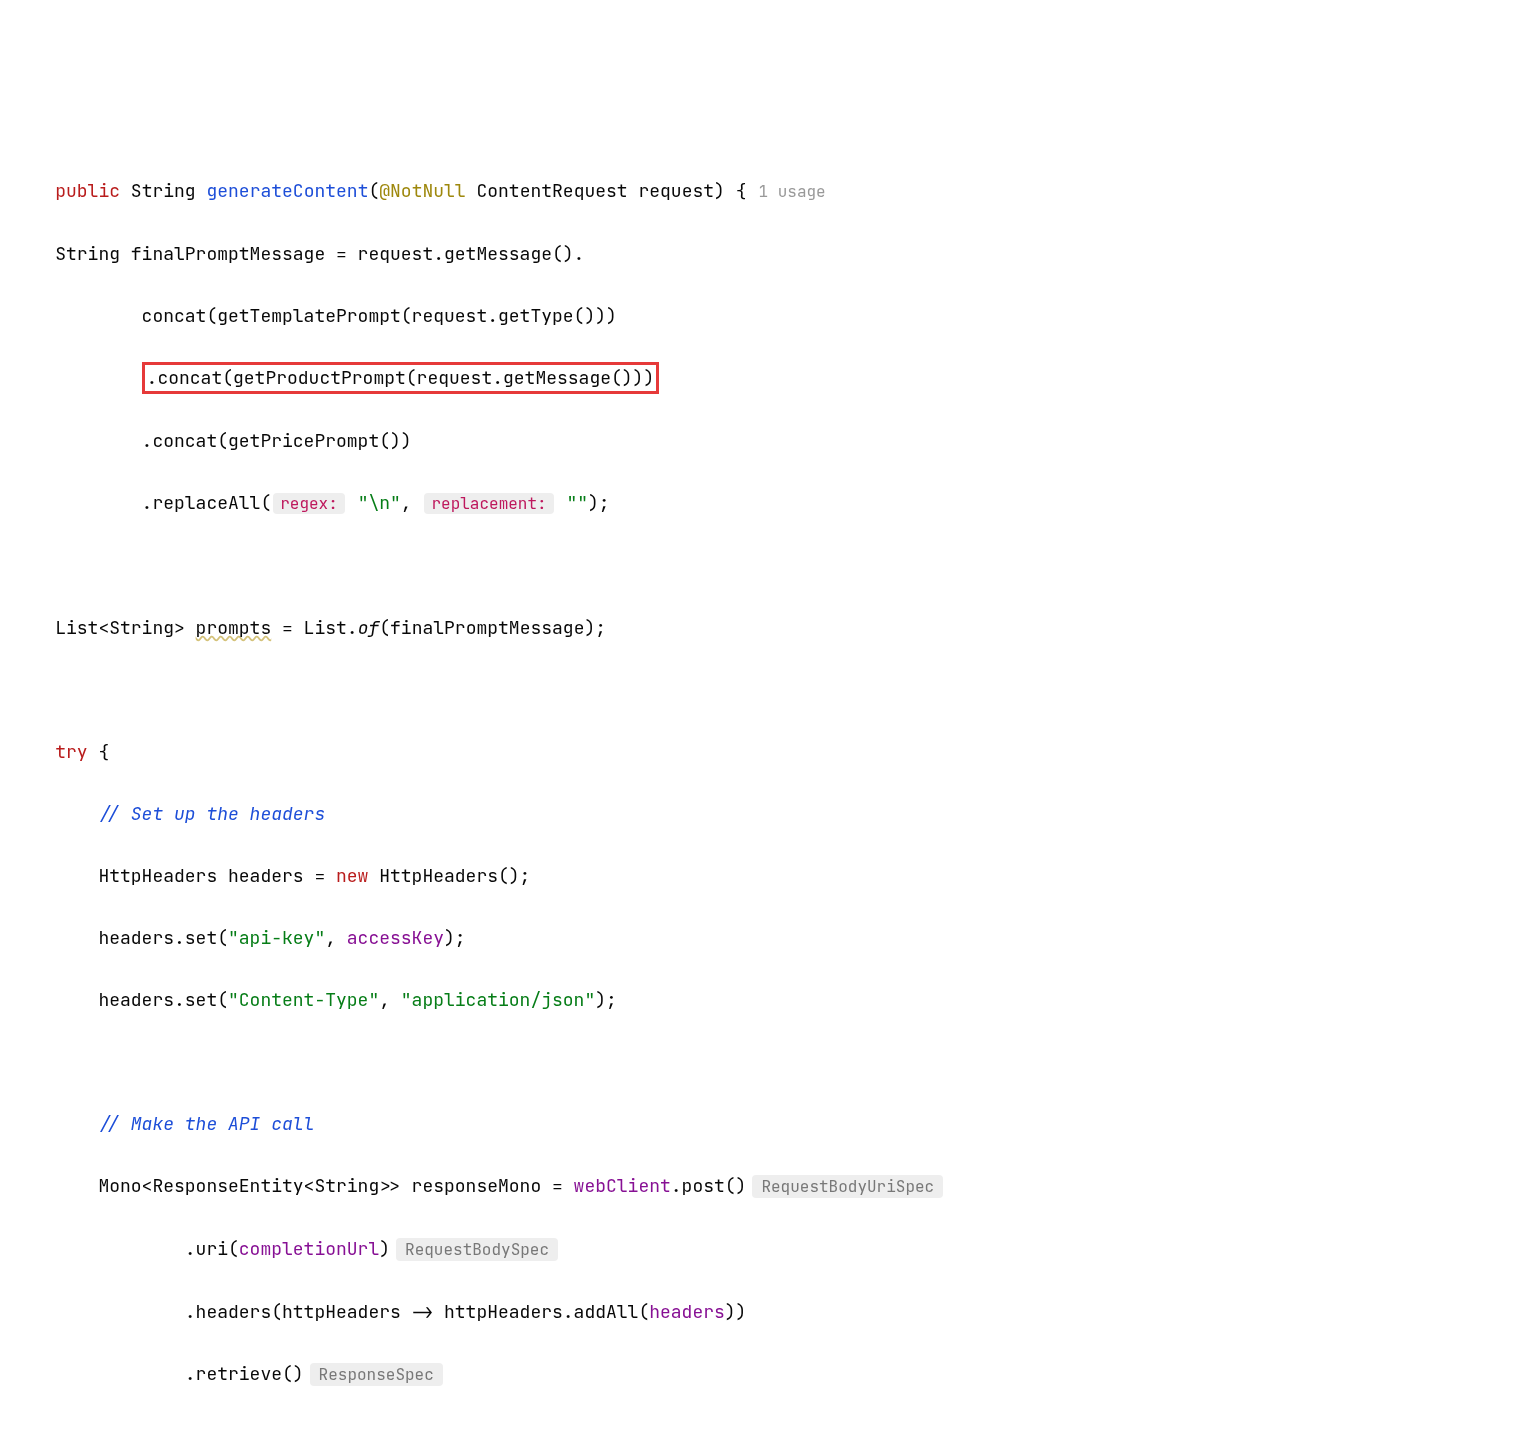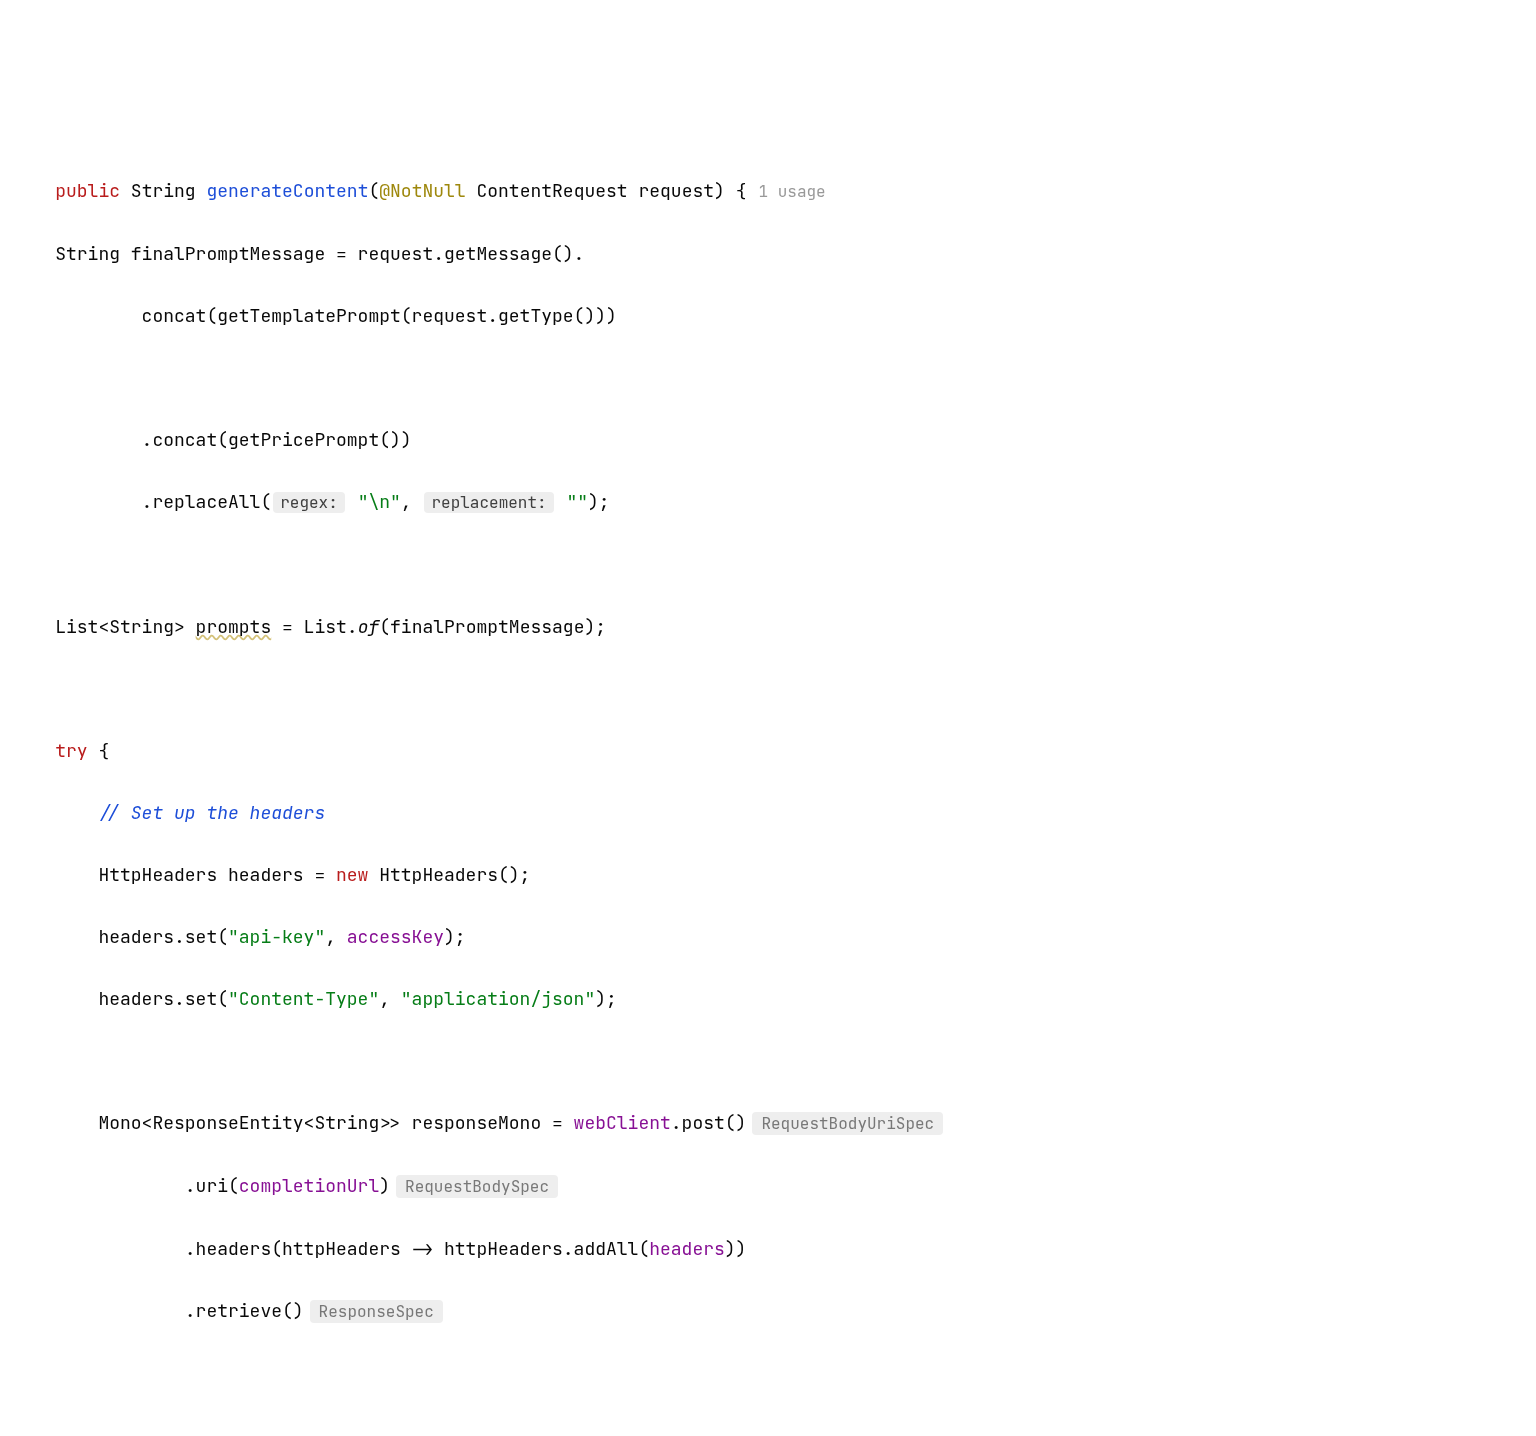--- a/index.html
+++ b/index.html
@@ -20,21 +20,21 @@
       min-height: 31px;
     }
     .kw { color: #b91c1c; }
     .method-decl { color: #1d4ed8; }
     .annotation { color: #9e880d; }
     .field { color: #871094; }
     .str { color: #067d17; }
     .comment { color: #1d4ed8; font-style: italic; }
     .param-hint {
       background: #eeeeee;
-      color: #404040;
+      color: #be185d;
       font-style: normal;
       padding: 0px 7px;
       border-radius: 4px;
       font-size: 16px;
       margin: 0 2px;
     }
     .type-hint {
       background: #eeeeee;
       color: #787878;
       font-style: normal;
@@ -64,32 +64,33 @@
   </style>
 </head>
 <body>
 
 
 
 <div class="code-container">
 <span class="line">    <span class="kw">public</span> <span>String</span> <span class="method-decl">generateContent</span><span>(</span><span class="annotation">@NotNull</span><span> ContentRequest request) {</span><span class="usage-hint">1 usage</span></span>
 <span class="line">    String finalPromptMessage = request.getMessage().</span>
 <span class="line">            concat(getTemplatePrompt(request.getType()))</span>
-<span class="line"><span>            </span></span>
+<span class="line"><span>            </span><span class="highlighted">.concat(getProductPrompt(request.getMessage()))</span></span>
 <span class="line">            .concat(getPricePrompt())</span>
 <span class="line"><span>            .replaceAll(</span><span class="param-hint">regex:</span><span> </span><span class="str">"\n"</span><span>, </span><span class="param-hint">replacement:</span><span> </span><span class="str">""</span><span>);</span></span>
 <span class="line"></span>
 <span class="line"><span>    List&lt;String&gt; </span><span class="warn-underline">prompts</span><span> = List.</span><span class="static-call">of</span><span>(finalPromptMessage);</span></span>
 <span class="line"></span>
 <span class="line"><span class="kw">    try</span><span> {</span></span>
 <span class="line"><span class="comment">        // Set up the headers</span></span>
 <span class="line"><span>        HttpHeaders headers = </span><span class="kw">new</span><span> HttpHeaders();</span></span>
 <span class="line"><span>        headers.set(</span><span class="str">"api-key"</span><span>, </span><span class="field">accessKey</span><span>);</span></span>
 <span class="line"><span>        headers.set(</span><span class="str">"Content-Type"</span><span>, </span><span class="str">"application/json"</span><span>);</span></span>
 <span class="line"></span>
+<span class="line"><span class="comment">        // Make the API call</span></span>
 <span class="line"><span>        Mono&lt;ResponseEntity&lt;String&gt;&gt; responseMono = </span><span class="field">webClient</span><span>.post()</span><span class="type-hint">RequestBodyUriSpec</span></span>
 <span class="line"><span>                .uri(</span><span class="field">completionUrl</span><span>)</span><span class="type-hint">RequestBodySpec</span></span>
 <span class="line"><span>                .headers(httpHeaders -&gt; httpHeaders.addAll(</span><span class="field">headers</span><span>))</span></span>
 <span class="line"><span>                .retrieve()</span><span class="type-hint">ResponseSpec</span></span>
 
 
 
 
 
 

